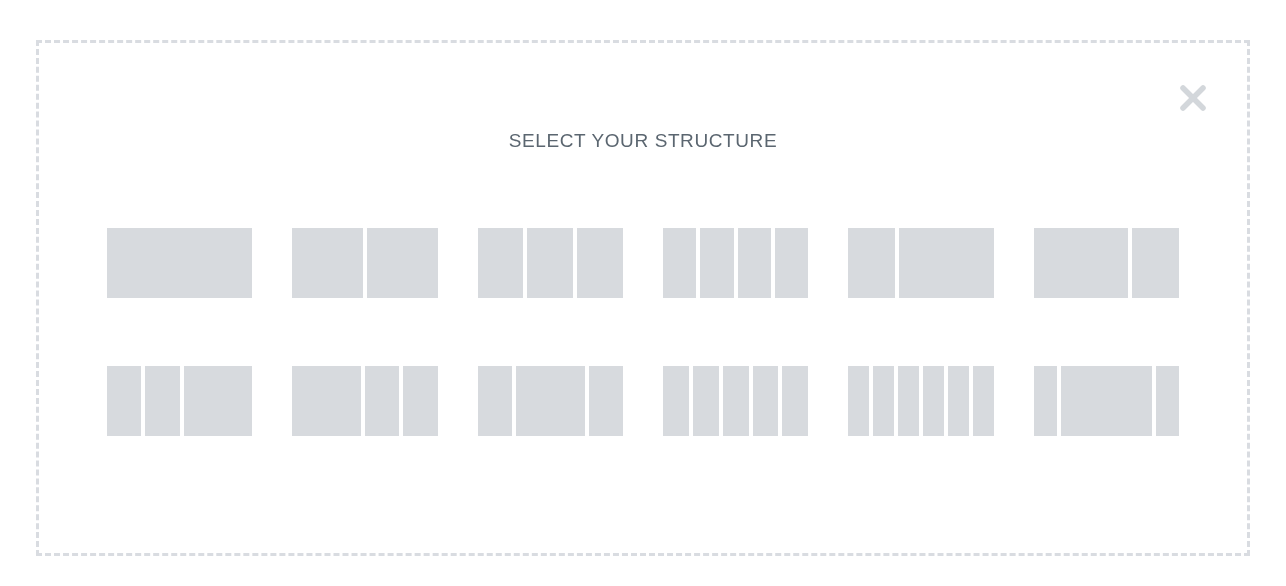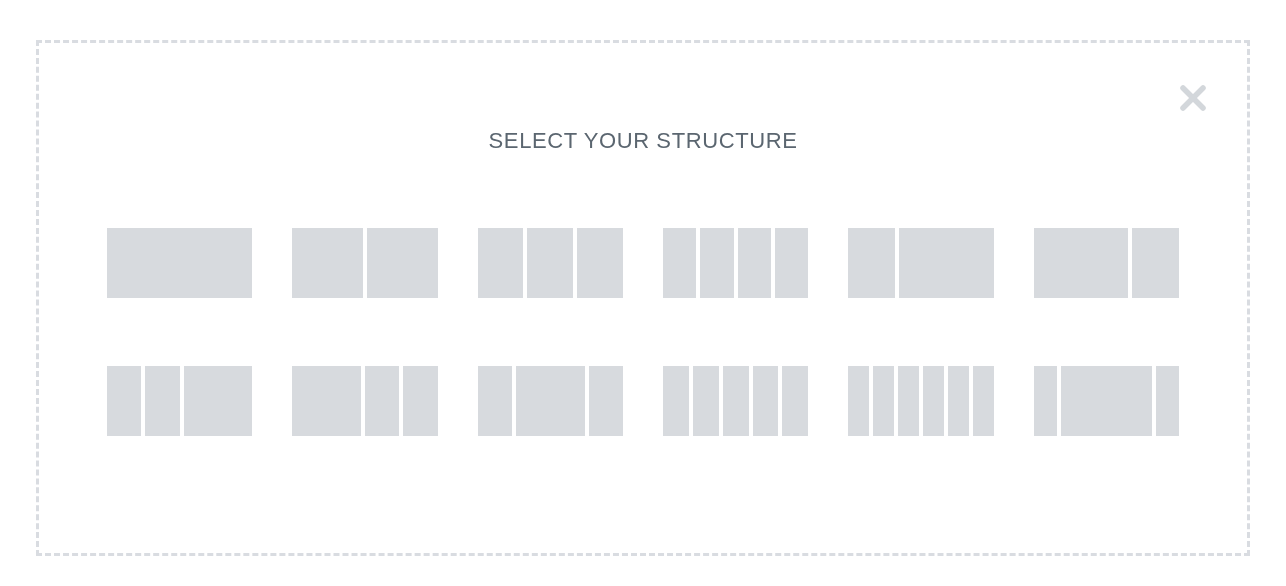--- a/index.html
+++ b/index.html
@@ -29,21 +29,21 @@
     height: 30px;
     cursor: pointer;
     display: flex;
     align-items: center;
     justify-content: center;
   }
   .close-btn svg { display: block; }
   .modal-title {
     margin-top: 85px;
     text-align: center;
-    font-size: 22px;
+    font-size: 19px;
     line-height: 26px;
     letter-spacing: 0.6px;
     color: #5b6670;
     font-weight: 400;
   }
   .structures-grid {
     display: grid;
     grid-template-columns: repeat(6, 1fr);
     column-gap: 40px;
     row-gap: 68px;

